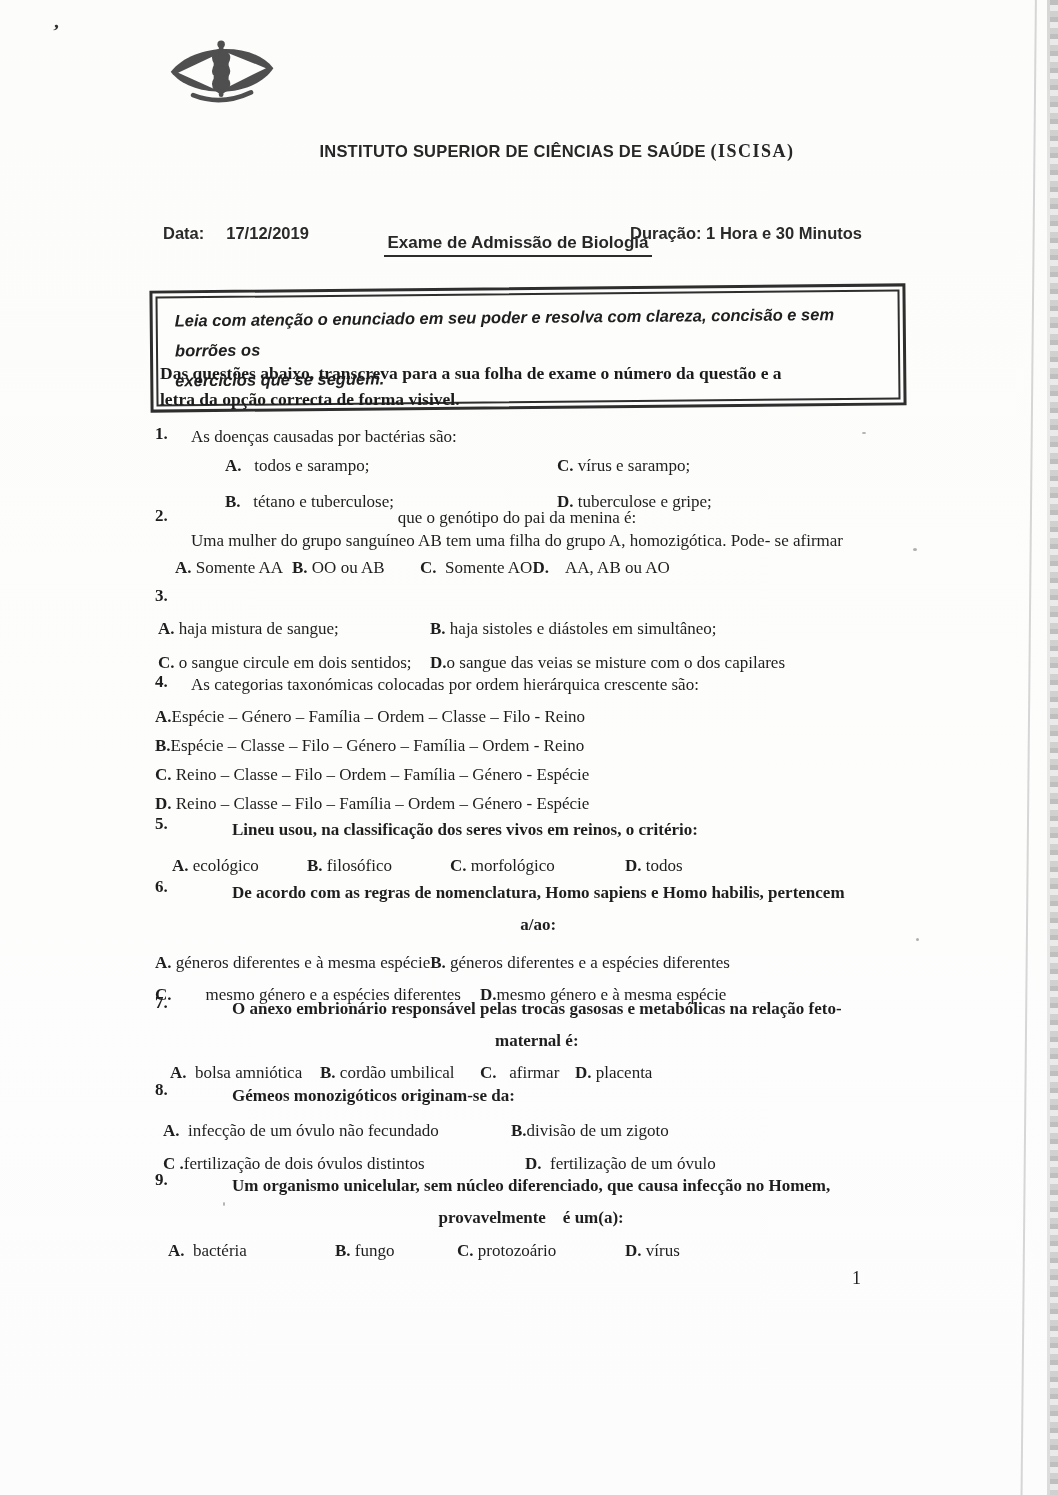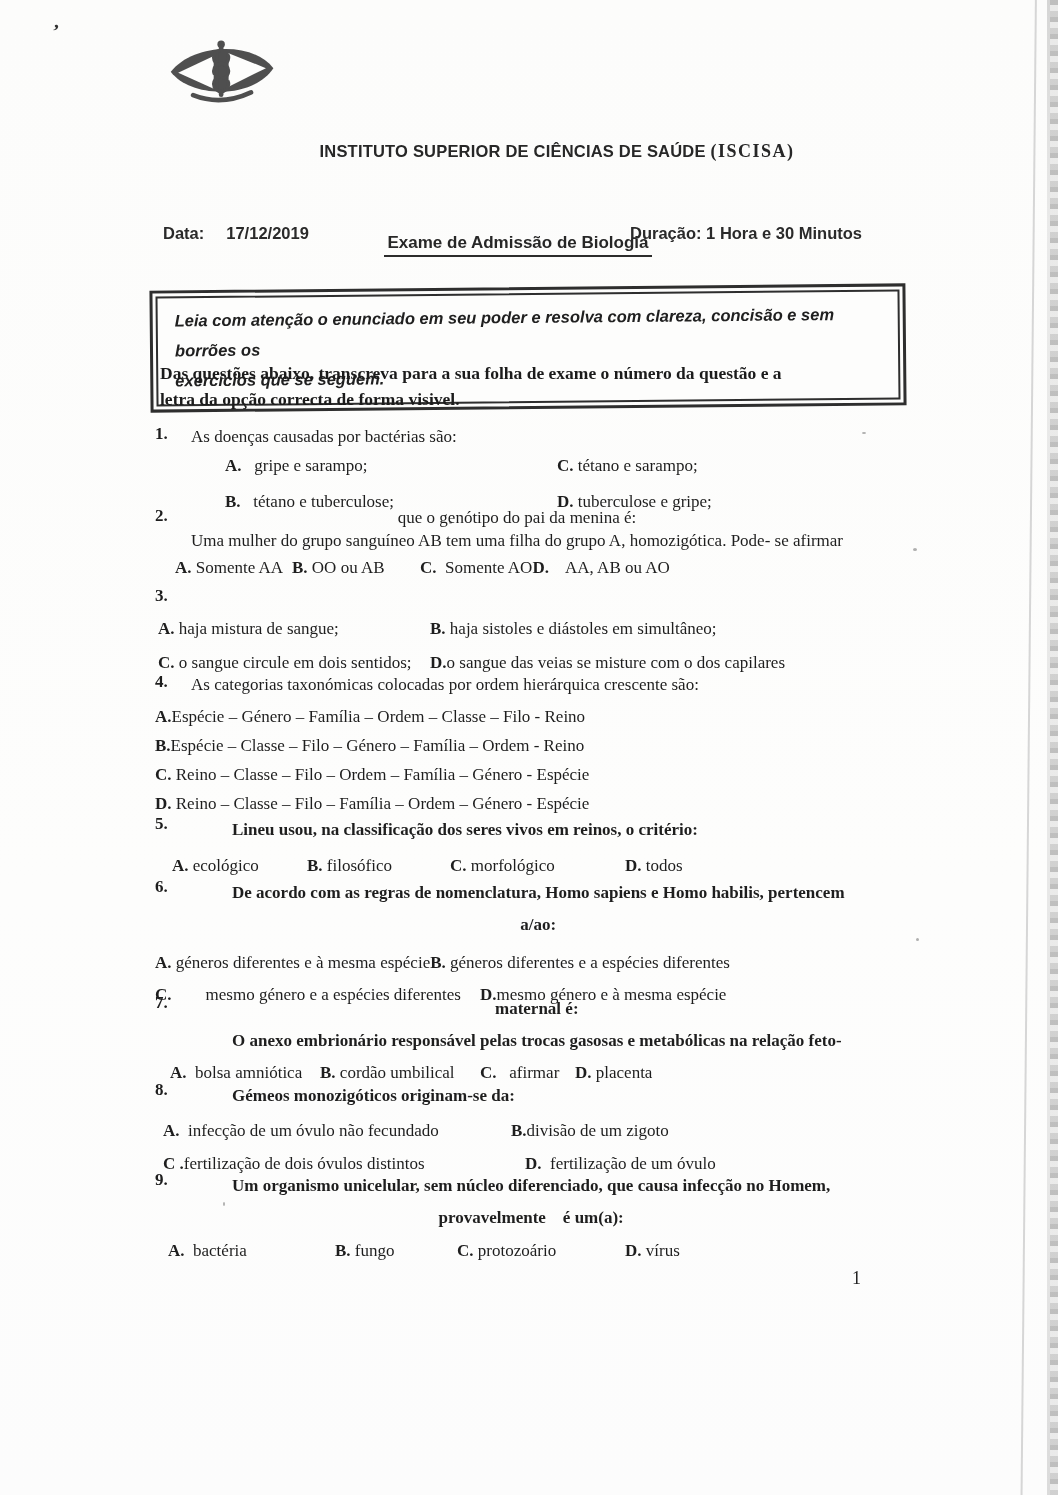--- a/index.html
+++ b/index.html
@@ -141,25 +141,25 @@
         <div class="qhead">
           <span class="qnum">1.</span>
           <div class="qtext">
             <div class="qline">As doenças causadas por bactérias são:</div>
           </div>
         </div>
         <div class="opts cols">
           <div class="row">
             <span class="opt">
               <b class="k">A.</b>
-              <span class="t">   gripe e sarampo;</span>
-            </span>
-            <span class="opt">
-              <b class="k">C.</b>
-              <span class="t"> tétano e sarampo;</span>
+              <span class="t">   todos e sarampo;</span>
+            </span>
+            <span class="opt">
+              <b class="k">C.</b>
+              <span class="t"> vírus e sarampo;</span>
             </span>
           </div>
           <div class="row">
             <span class="opt">
               <b class="k">B.</b>
               <span class="t">   tétano e tuberculose;</span>
             </span>
             <span class="opt">
               <b class="k">D.</b>
               <span class="t"> tuberculose e gripe;</span>
@@ -313,22 +313,22 @@
               <b class="k">D.</b>
               <span class="t">mesmo género e à mesma espécie</span>
             </span>
           </div>
         </div>
       </div>
       <div class="q q7 bold">
         <div class="qhead">
           <span class="qnum">7.</span>
           <div class="qtext">
+            <div class="qline">O anexo embrionário responsável pelas trocas gasosas e metabólicas na relação feto-</div>
             <div class="qline">maternal é:</div>
-            <div class="qline">O anexo embrionário responsável pelas trocas gasosas e metabólicas na relação feto-</div>
           </div>
         </div>
         <div class="opts inline">
           <div class="row">
             <span class="opt">
               <b class="k">A.</b>
               <span class="t">  bolsa amniótica</span>
             </span>
             <span class="opt">
               <b class="k">B.</b>

